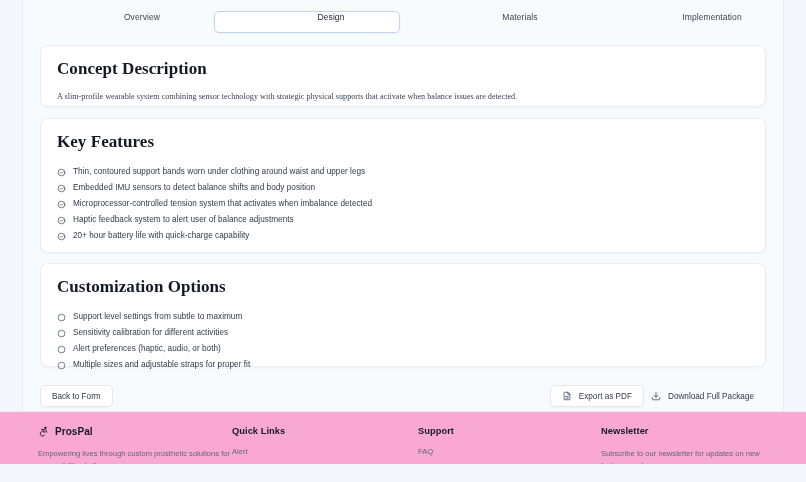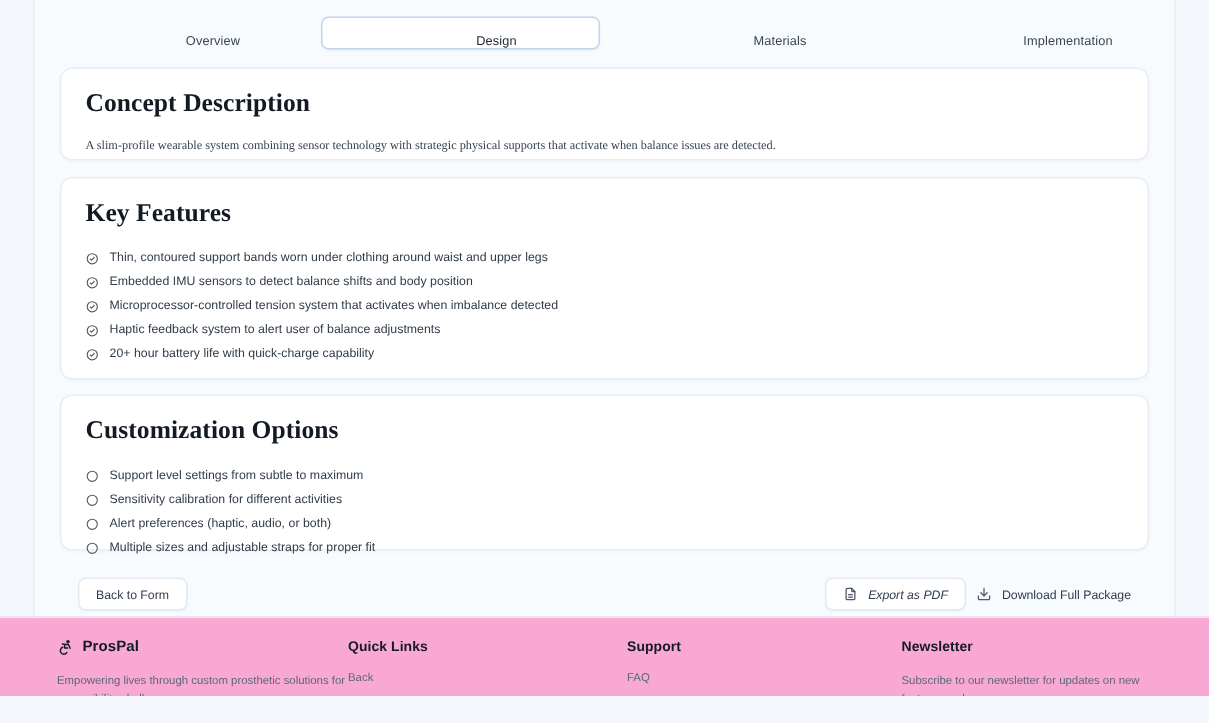--- a/index.html
+++ b/index.html
@@ -27,21 +27,21 @@
     position: absolute;
     left: 22px; top: 8px;
     width: 762px; height: 28px;
     display: flex;
     align-items: center;
   }
   .tab {
     flex: 1 1 0;
     height: 22px;
     display: flex;
-    align-items: flex-end;
+    align-items: flex-start;
     justify-content: center;
     font-size: 8.5px;
     color: #3a4452;
     letter-spacing: .1px;
     background: transparent;
     border: 1px solid transparent;
     border-radius: 5px;
     cursor: pointer;
     padding-left: 48px;
   }
@@ -119,22 +119,22 @@
     padding: 0 11px;
     font-size: 8.2px;
     color: #303b4a;
     background: #ffffff;
     border: 1px solid #e3e9f1;
     border-radius: 5px;
     cursor: pointer;
     box-shadow: 0 1px 1px rgba(25,45,75,.03);
     white-space: nowrap;
   }
-  #btn-back { left: 12px; top: 2px; align-items: center; }
-  #btn-export { right: 122px; top: 2px; font-style: italic; }
+  #btn-back { left: 0; top: 2px; align-items: center; }
+  #btn-export { right: 122px; top: 2px; }
   #btn-download {
     right: 0; top: 2px;
     background: transparent;
     border-color: transparent;
     box-shadow: none;
   }
   .btn .ico16 { width: 10px; height: 10px; flex: 0 0 auto; }
   .btn .ico16 svg { display: block; width: 10px; height: 10px; }
 
   
@@ -328,21 +328,21 @@
                 <path d="M14.5 19.6A5.2 5.2 0 1 1 8.4 12"></path>
               </svg>
           </span>
           <span class="brandname">ProsPal</span>
         </div>
         <div class="fdesc">Empowering lives through custom prosthetic solutions for accessibility challenges.</div>
       </div>
 
       <div class="fcol fcol-quick">
         <div class="ftitle">Quick Links</div>
-        <a class="flink">Back</a>
+        <a class="flink">Alert</a>
 
       </div>
 
       <div class="fcol fcol-support">
         <div class="ftitle">Support</div>
         <a class="flink">FAQ</a>
 
       </div>
 
       <div class="fcol fcol-news">

